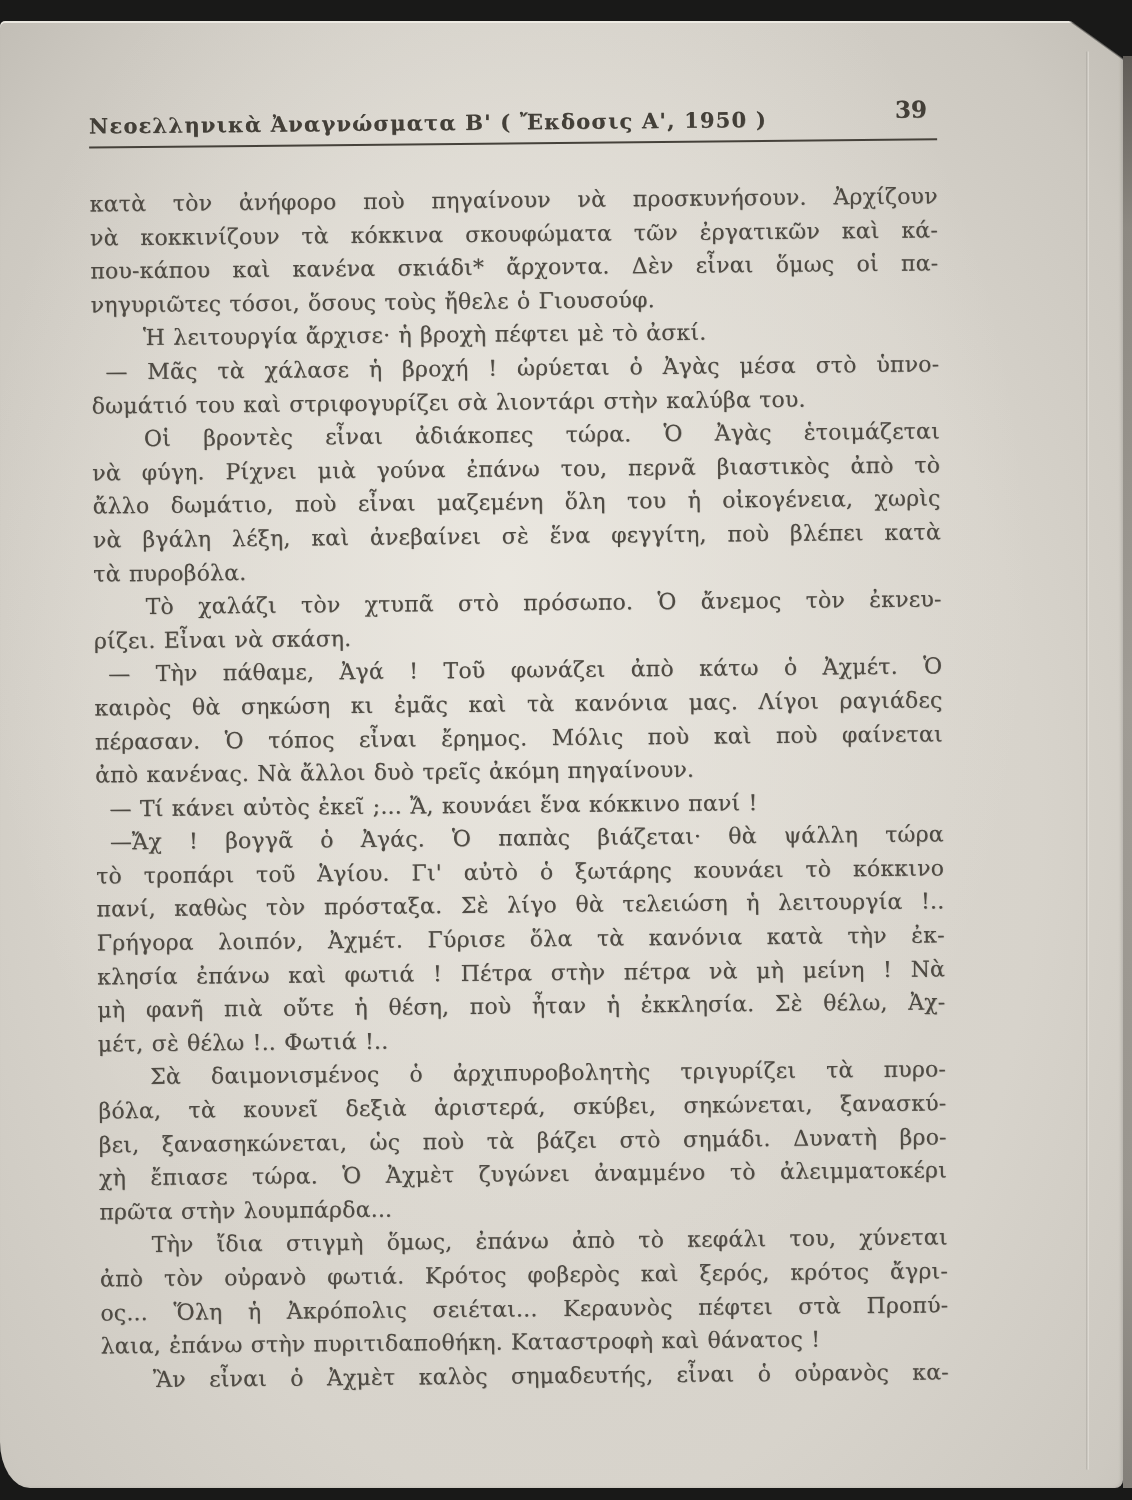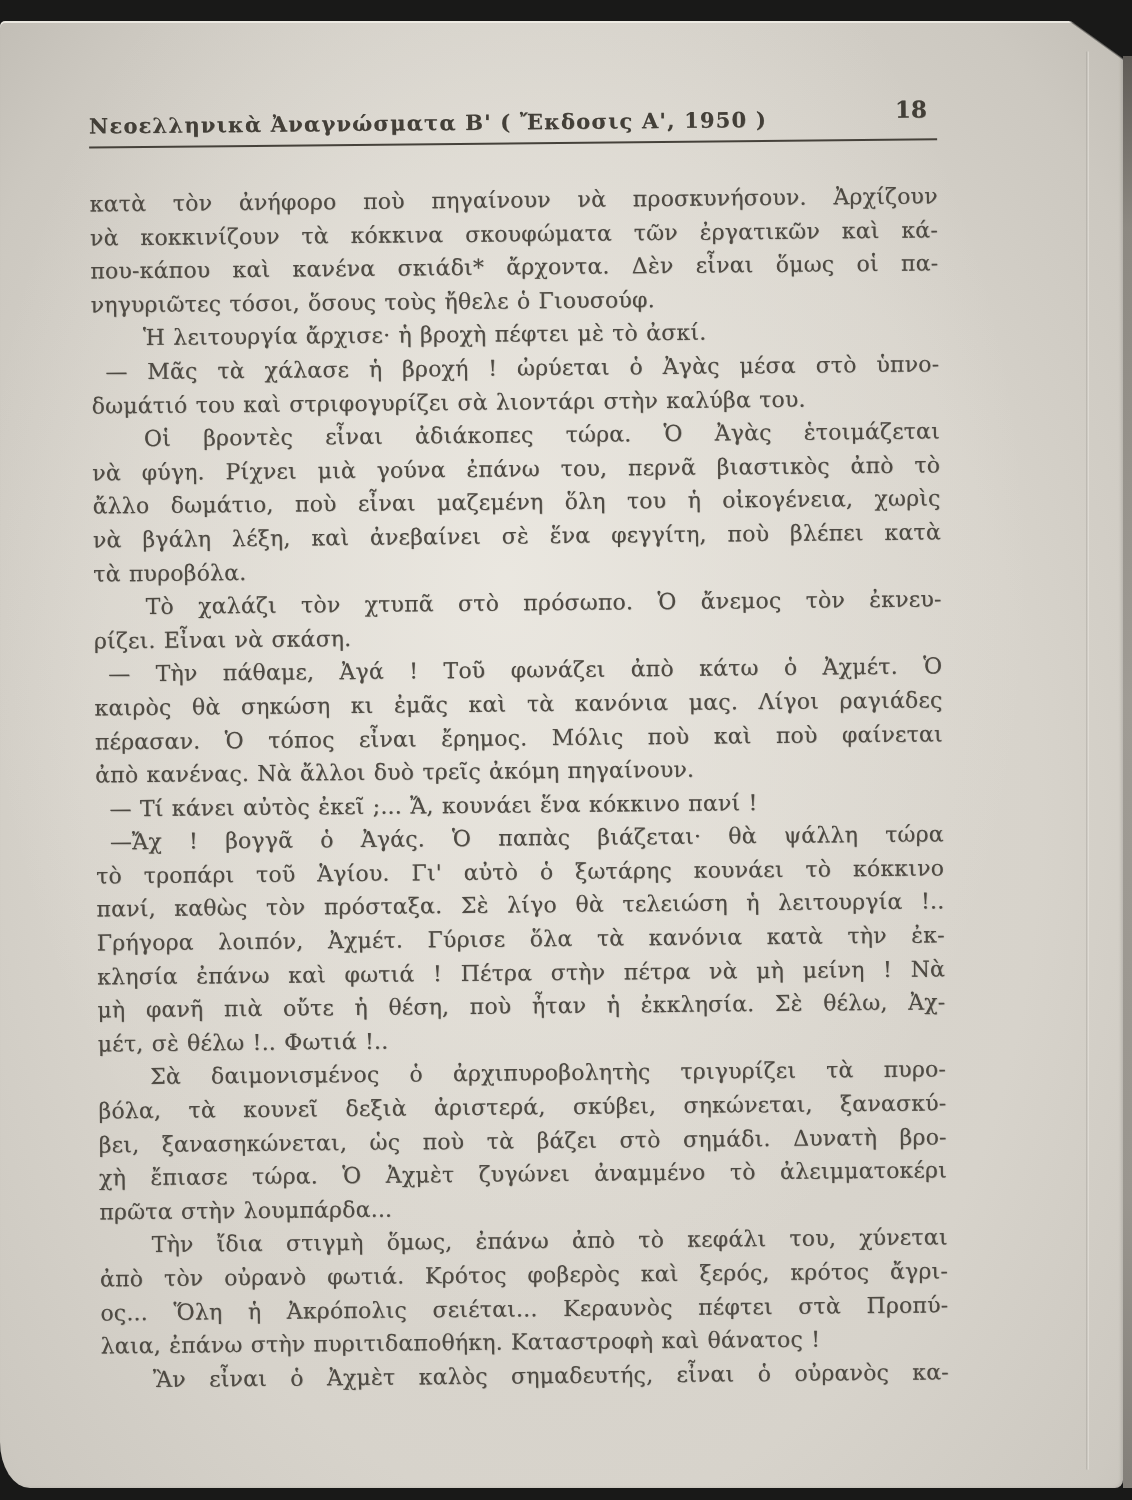--- a/index.html
+++ b/index.html
@@ -112,21 +112,21 @@
   .line.endline { text-align-last: left; }
 </style>
 </head>
 <body>
 
 <div class="scan">
   <div class="page">
     <div class="rotor">
       <div class="header">
         <span class="title">Νεοελληνικὰ Ἀναγνώσματα Β' ( Ἔκδοσις Α', 1950 )</span>
-        <span class="num">18</span>
+        <span class="num">39</span>
       </div>
       <div class="textblock" id="textblock">
           <div class="para continuation">
             <div class="line">κατὰ τὸν ἀνήφορο ποὺ πηγαίνουν νὰ προσκυνήσουν. Ἀρχίζουν</div>
             <div class="line">νὰ κοκκινίζουν τὰ κόκκινα σκουφώματα τῶν ἐργατικῶν καὶ κά-</div>
             <div class="line">που-κάπου καὶ κανένα σκιάδι* ἄρχοντα. Δὲν εἶναι ὅμως οἱ πα-</div>
             <div class="line endline">νηγυριῶτες τόσοι, ὅσους τοὺς ἤθελε ὁ Γιουσούφ.</div>
           </div>
           <div class="para narrative">
             <div class="line endline">Ἡ λειτουργία ἄρχισε· ἡ βροχὴ πέφτει μὲ τὸ ἀσκί.</div>

